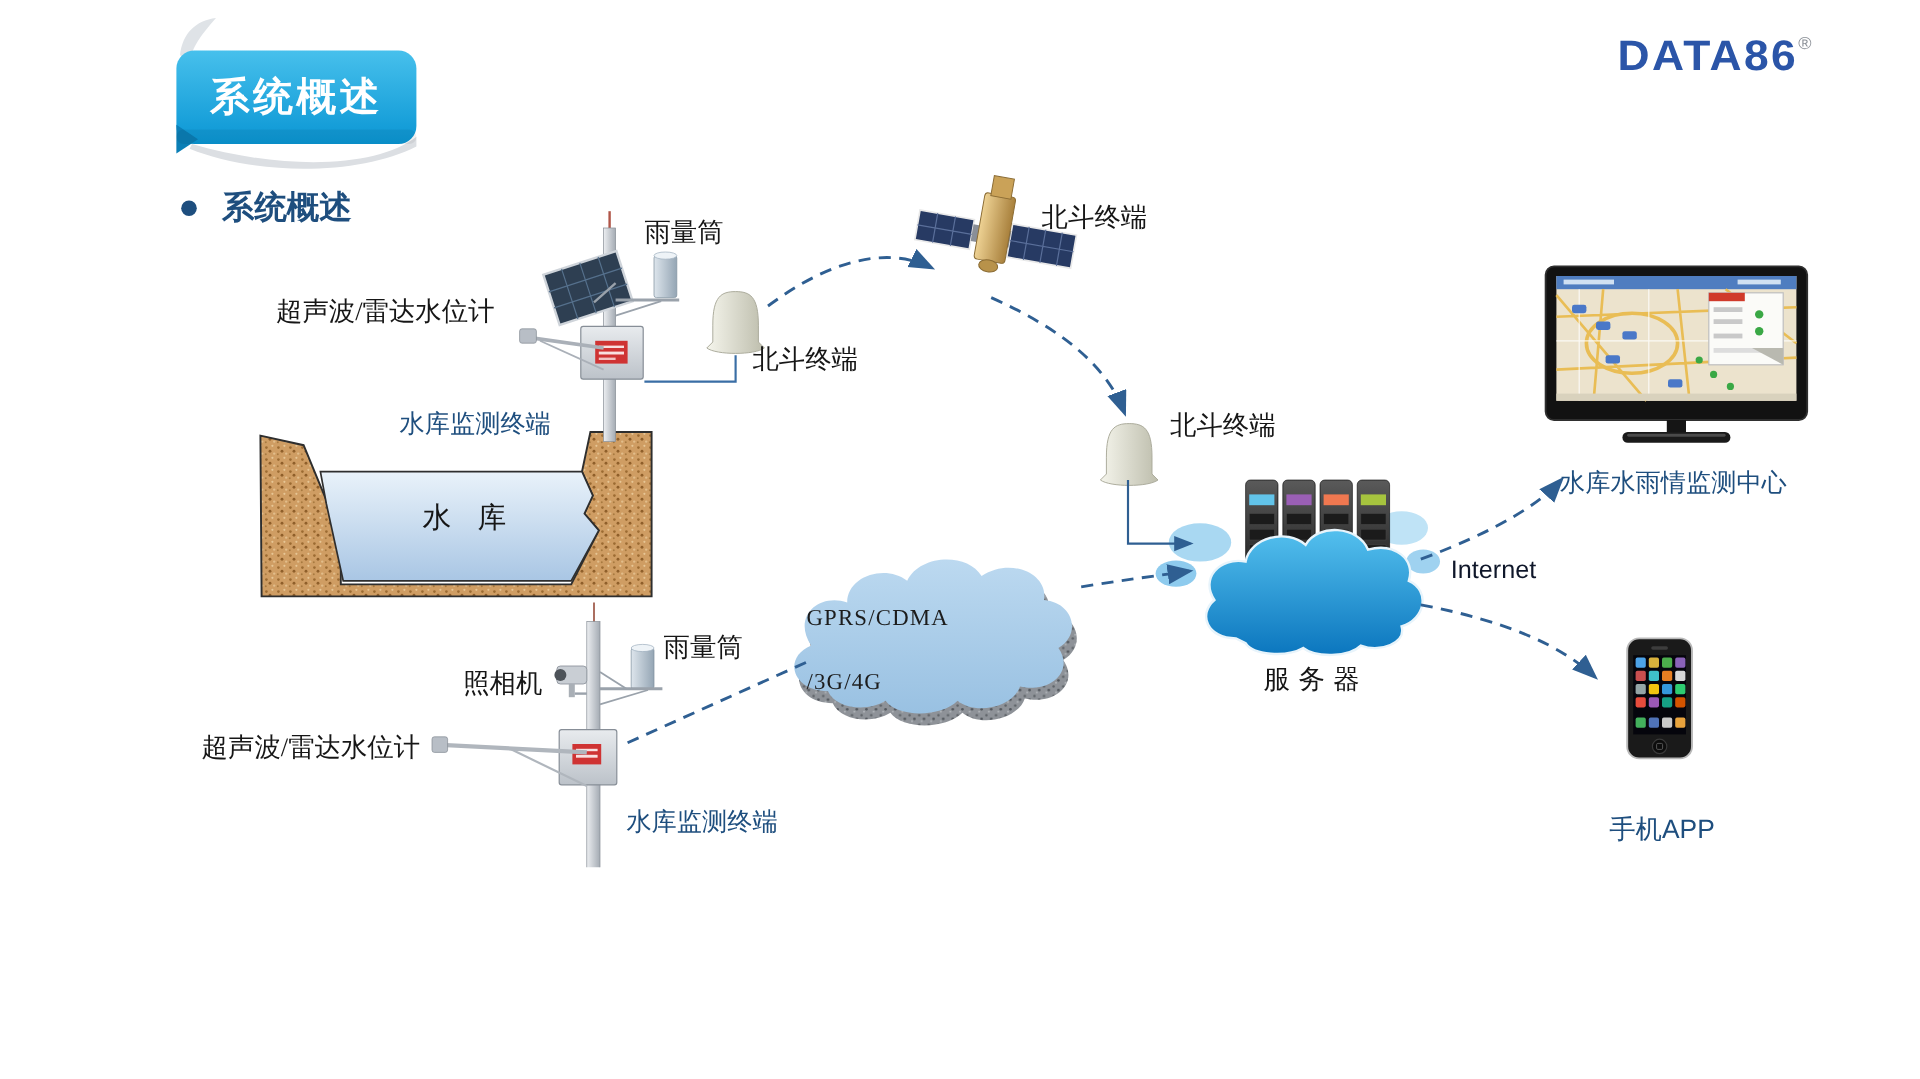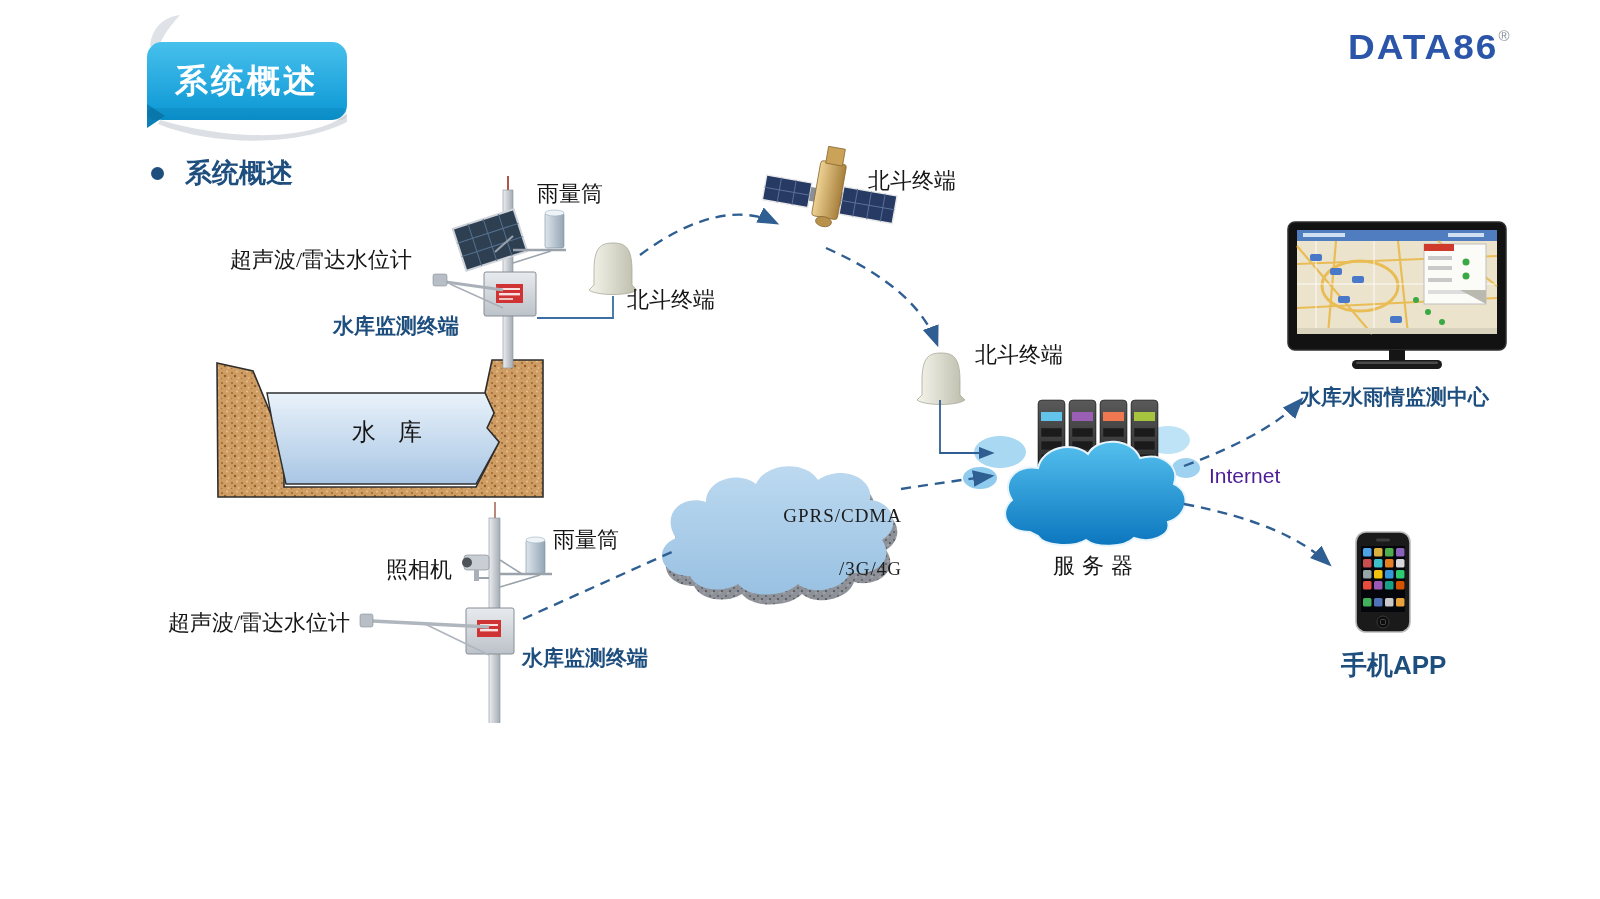--- a/index.html
+++ b/index.html
@@ -1,31 +1,31 @@
 <!DOCTYPE html>
 <html><head>
 <meta charset="utf-8">
 <style>
   html,body{margin:0;padding:0;background:#fff;}
   .slide{position:relative;width:1600px;height:723px;background:#ffffff;overflow:hidden;
          font-family:"Liberation Sans",sans-serif;}
   .layer{position:absolute;left:0;top:0;width:1600px;height:899px;}
   .lbl{position:absolute;white-space:nowrap;line-height:1.2;}
   .serif{font-family:"Liberation Serif","DejaVu Serif",serif;font-size:22px;color:#161616;}
-  .navy{font-family:"Liberation Sans",sans-serif;font-weight:700;color:#1e4e7e;font-size:21px;}
+  .navy{font-family:"Liberation Sans",sans-serif;font-weight:400;color:#1e4e7e;font-size:21px;margin-top:28px;}
   .ribbon-title{position:absolute;left:147px;top:42px;width:200px;height:78px;
     display:flex;align-items:center;justify-content:center;color:#ffffff;
     font-size:33px;font-weight:700;letter-spacing:3px;}
   .logo{position:absolute;left:1348px;top:26px;font-size:37px;font-weight:800;
     color:#2b55a8;letter-spacing:2px;transform:scaleY(.96);}
   .logo sup{font-size:15px;color:#8a8f96;font-weight:400;vertical-align:18px;letter-spacing:0;}
   .bullet{position:absolute;left:151px;top:167px;width:13px;height:13px;border-radius:50%;
     background:#1e4e7e;}
   .heading{position:absolute;left:185px;top:155px;font-size:27px;font-weight:700;color:#1e4e7e;}
-  .cloud-text{position:absolute;left:672px;width:230px;text-align:right;
+  .cloud-text{position:absolute;left:672px;width:230px;text-align:left;
     font-family:"Liberation Serif","DejaVu Serif",serif;font-size:19px;color:#1c1c1c;letter-spacing:1px;}
 </style>
 </head>
 <body>
 
 <div class="slide">
 
 <svg class="layer" viewBox="0 0 1600 899">
   <defs>
     <linearGradient id="ribbonGrad" x1="0" y1="0" x2="0" y2="1">
@@ -321,22 +321,22 @@
 <div class="lbl serif" style="left:868px;top:168px">北斗终端</div>
 <div class="lbl serif" style="left:975px;top:342px">北斗终端</div>
 
 <div class="lbl serif" style="left:352px;top:418px;font-size:24px;letter-spacing:8px">水 库</div>
 <div class="lbl serif" style="left:300px;top:778px;font-size:24px;letter-spacing:8px">水 库</div>
 
 <div class="cloud-text" style="top:505px">GPRS/CDMA</div>
 <div class="cloud-text" style="top:558px">/3G/4G</div>
 
 <div class="lbl serif" style="left:1053px;top:553px;letter-spacing:7px">服务器</div>
-<div class="lbl" style="left:1209px;top:463px;font-size:21px;color:#4c1d95">Internet</div>
-<div class="lbl navy" style="left:1300px;top:384px">水库水雨情监测中心</div>
-<div class="lbl navy" style="left:1341px;top:650px;font-size:26px">手机APP</div>
+<div class="lbl" style="left:1209px;top:463px;font-size:21px;color:#0f172a">Internet</div>
+<div class="lbl navy" style="left:1300px;top:362px">水库水雨情监测中心</div>
+<div class="lbl navy" style="left:1341px;top:650px;font-size:22px">手机APP</div>
 
 <div class="lbl serif" style="left:386px;top:557px">照相机</div>
 <div class="lbl serif" style="left:553px;top:527px">雨量筒</div>
 <div class="lbl serif" style="left:168px;top:610px">超声波/雷达水位计</div>
 <div class="lbl navy" style="left:522px;top:645px">水库监测终端</div>
 
 </div>
 
 </body></html>

